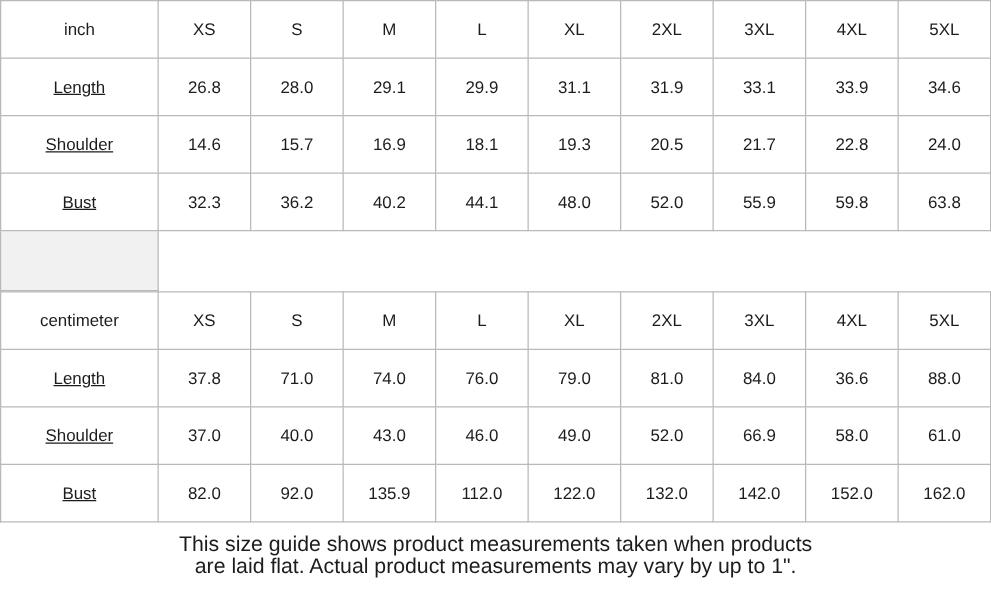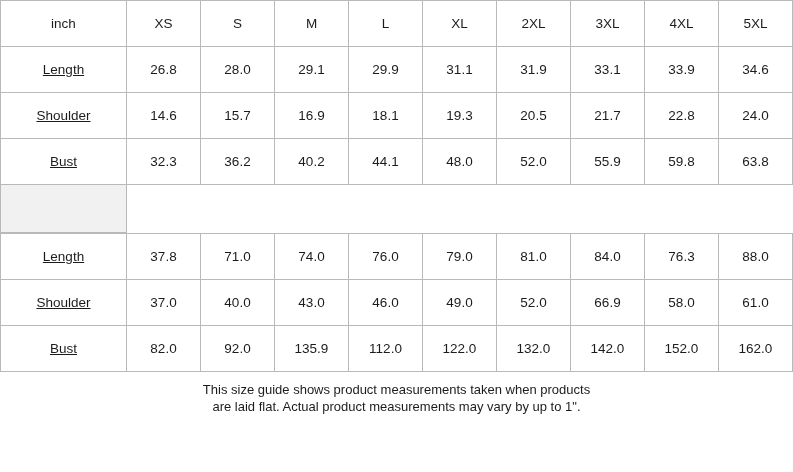--- a/index.html
+++ b/index.html
@@ -61,21 +61,21 @@
     background: #ffffff;
   }
   tr.spacer-row td.spacer-left {
     border: 1px solid #b9b9b9;
     border-top: 1px solid #b9b9b9;
     background: #f1f1f1;
   }
   .note {
     padding-top: 9px;
     text-align: center;
-    font-size: 13px;
+    font-size: 17px;
     line-height: 17px;
     color: #1c1c1c;
   }
   .note div { white-space: nowrap; }
 </style>
 </head>
 <body>
 
 <div class="size-guide">
 
@@ -164,29 +164,41 @@
         <col class="size-col">
       <col class="size-col">
         <col class="size-col">
         <col class="size-col">
       <col class="size-col">
         <col class="size-col">
         <col class="size-col">
     </colgroup>
     <tbody>
       <tr>
+        <td class="unit-cell">centimeter</td>
+        <td class="size-head">XS</td>
+        <td class="size-head">S</td>
+        <td class="size-head">M</td>
+        <td class="size-head">L</td>
+        <td class="size-head">XL</td>
+        <td class="size-head">2XL</td>
+        <td class="size-head">3XL</td>
+        <td class="size-head">4XL</td>
+        <td class="size-head">5XL</td>
+      </tr>
+      <tr>
         <td class="row-label">Length</td>
         <td>37.8</td>
         <td>71.0</td>
         <td>74.0</td>
         <td>76.0</td>
         <td>79.0</td>
         <td>81.0</td>
         <td>84.0</td>
-        <td>76.3</td>
+        <td>36.6</td>
         <td>88.0</td>
       </tr>
       <tr>
         <td class="row-label">Shoulder</td>
         <td>37.0</td>
         <td>40.0</td>
         <td>43.0</td>
         <td>46.0</td>
         <td>49.0</td>
         <td>52.0</td>

